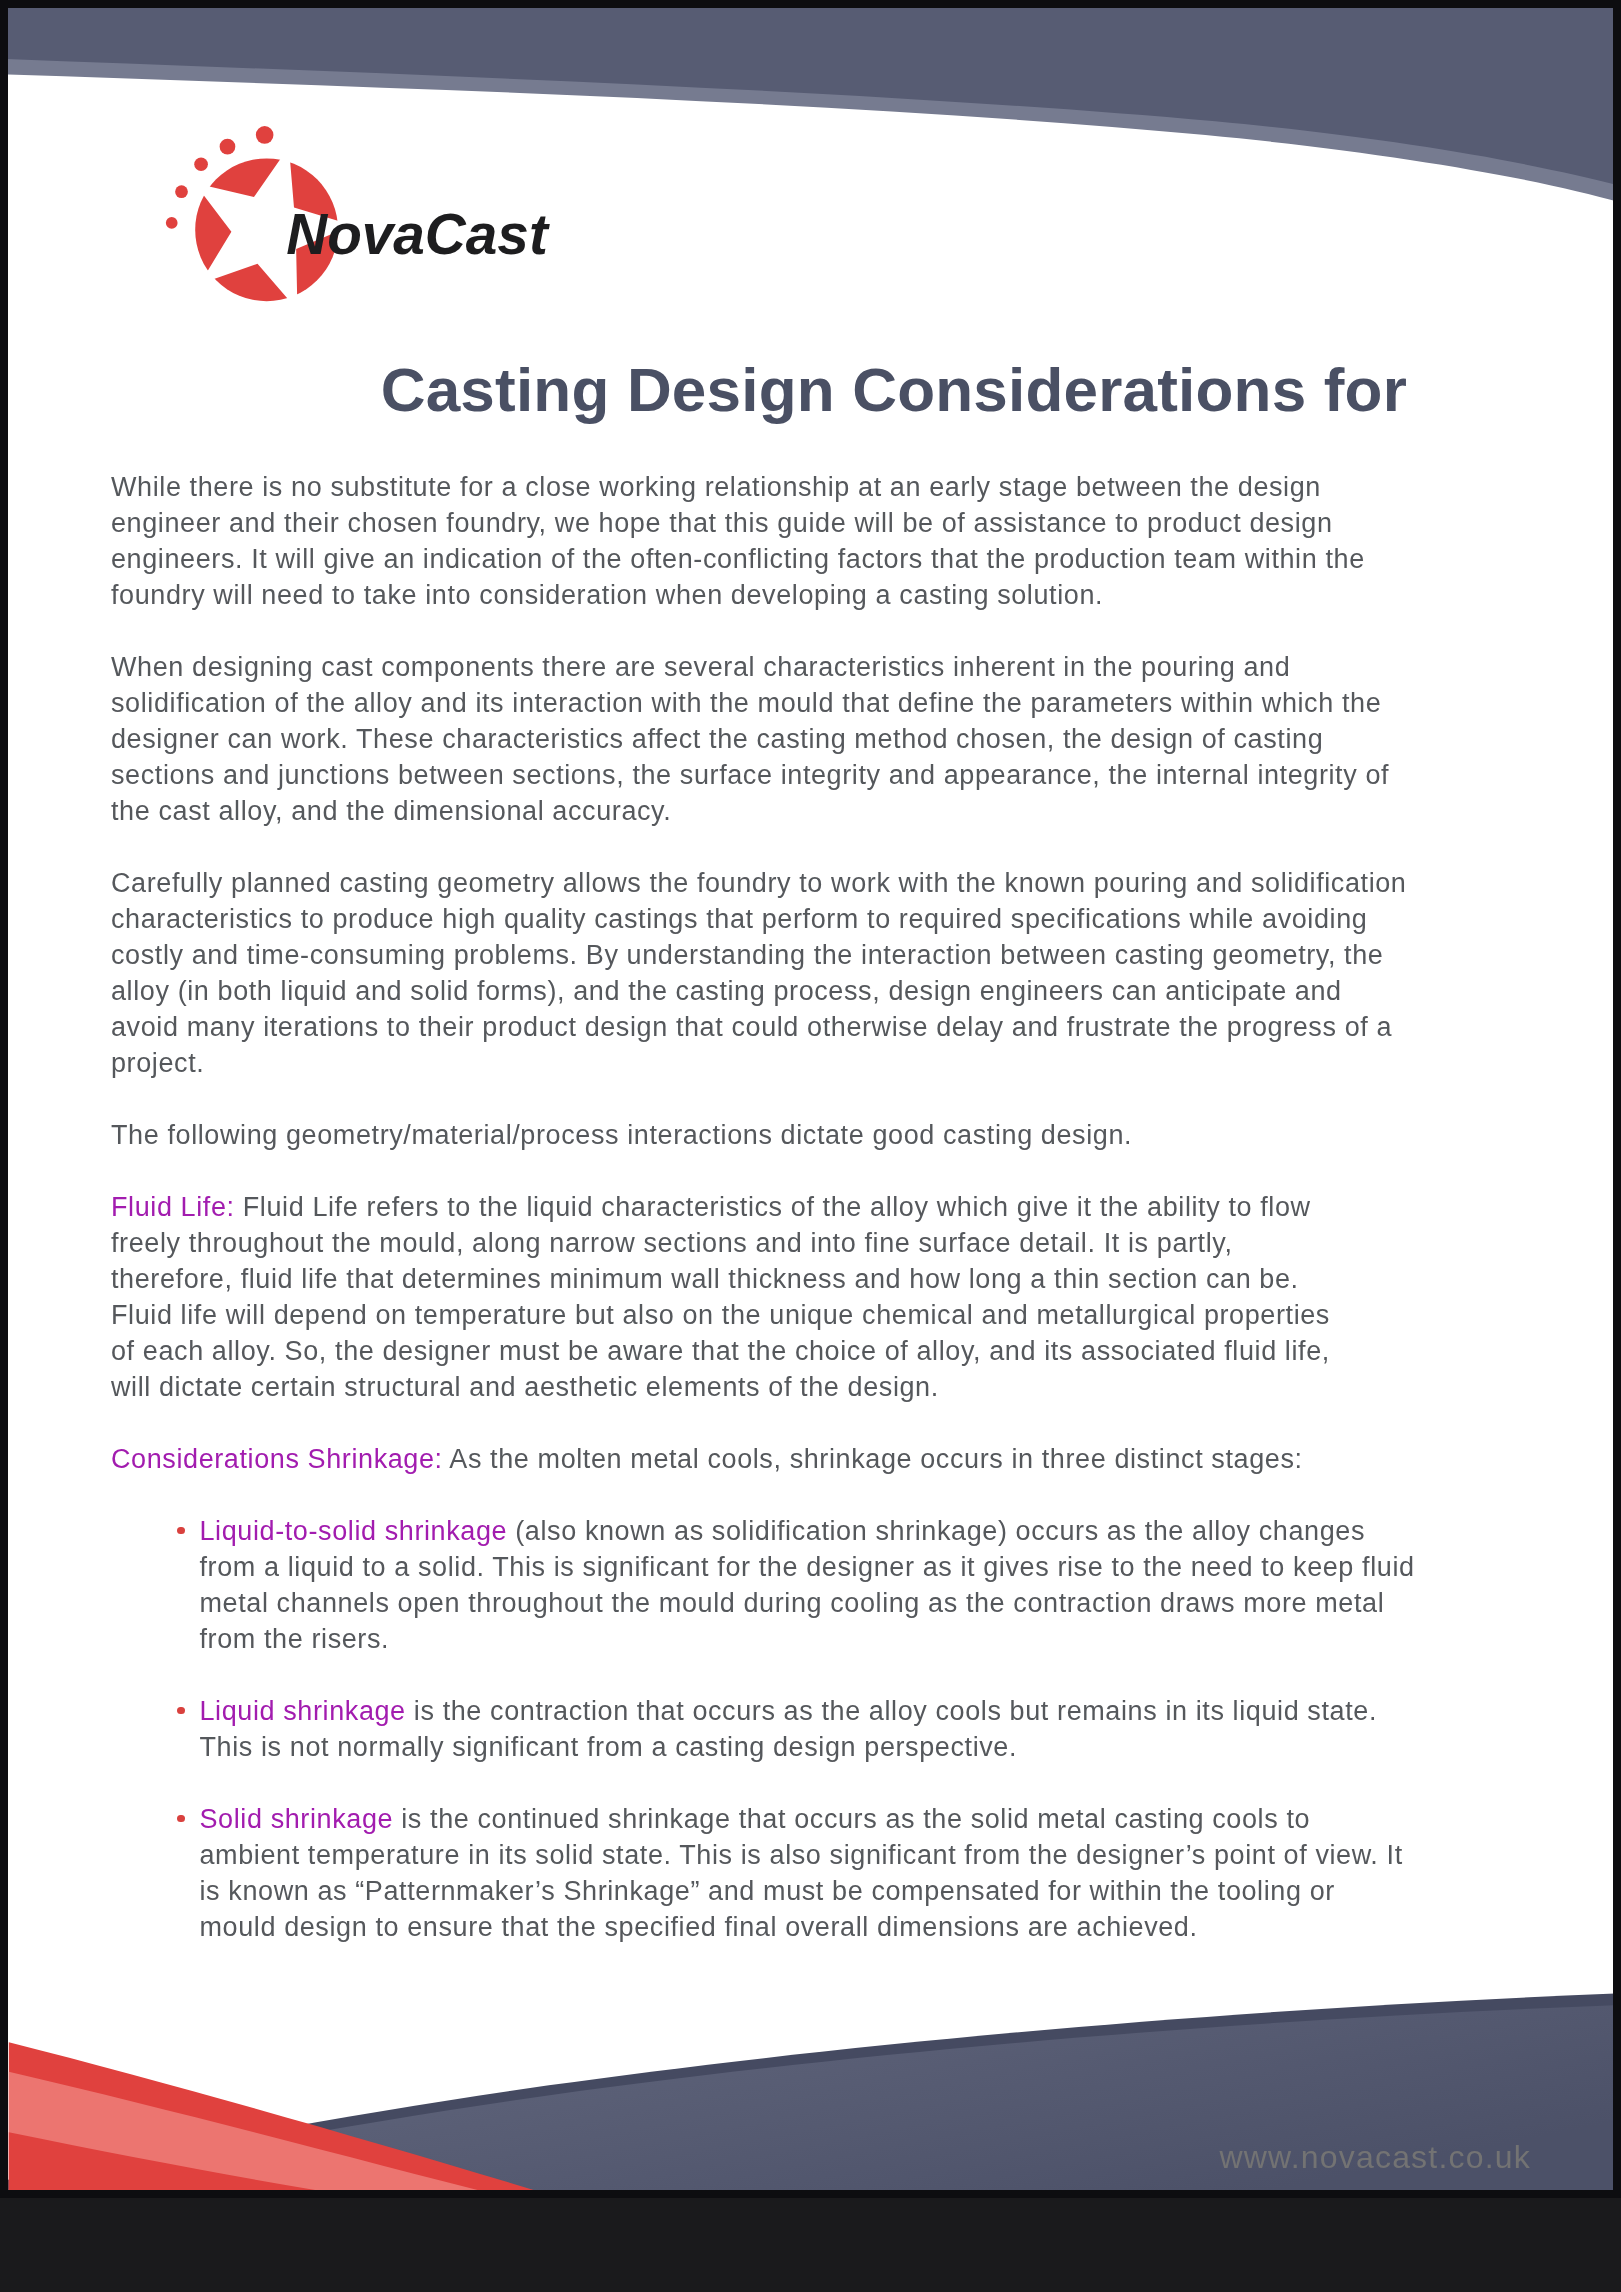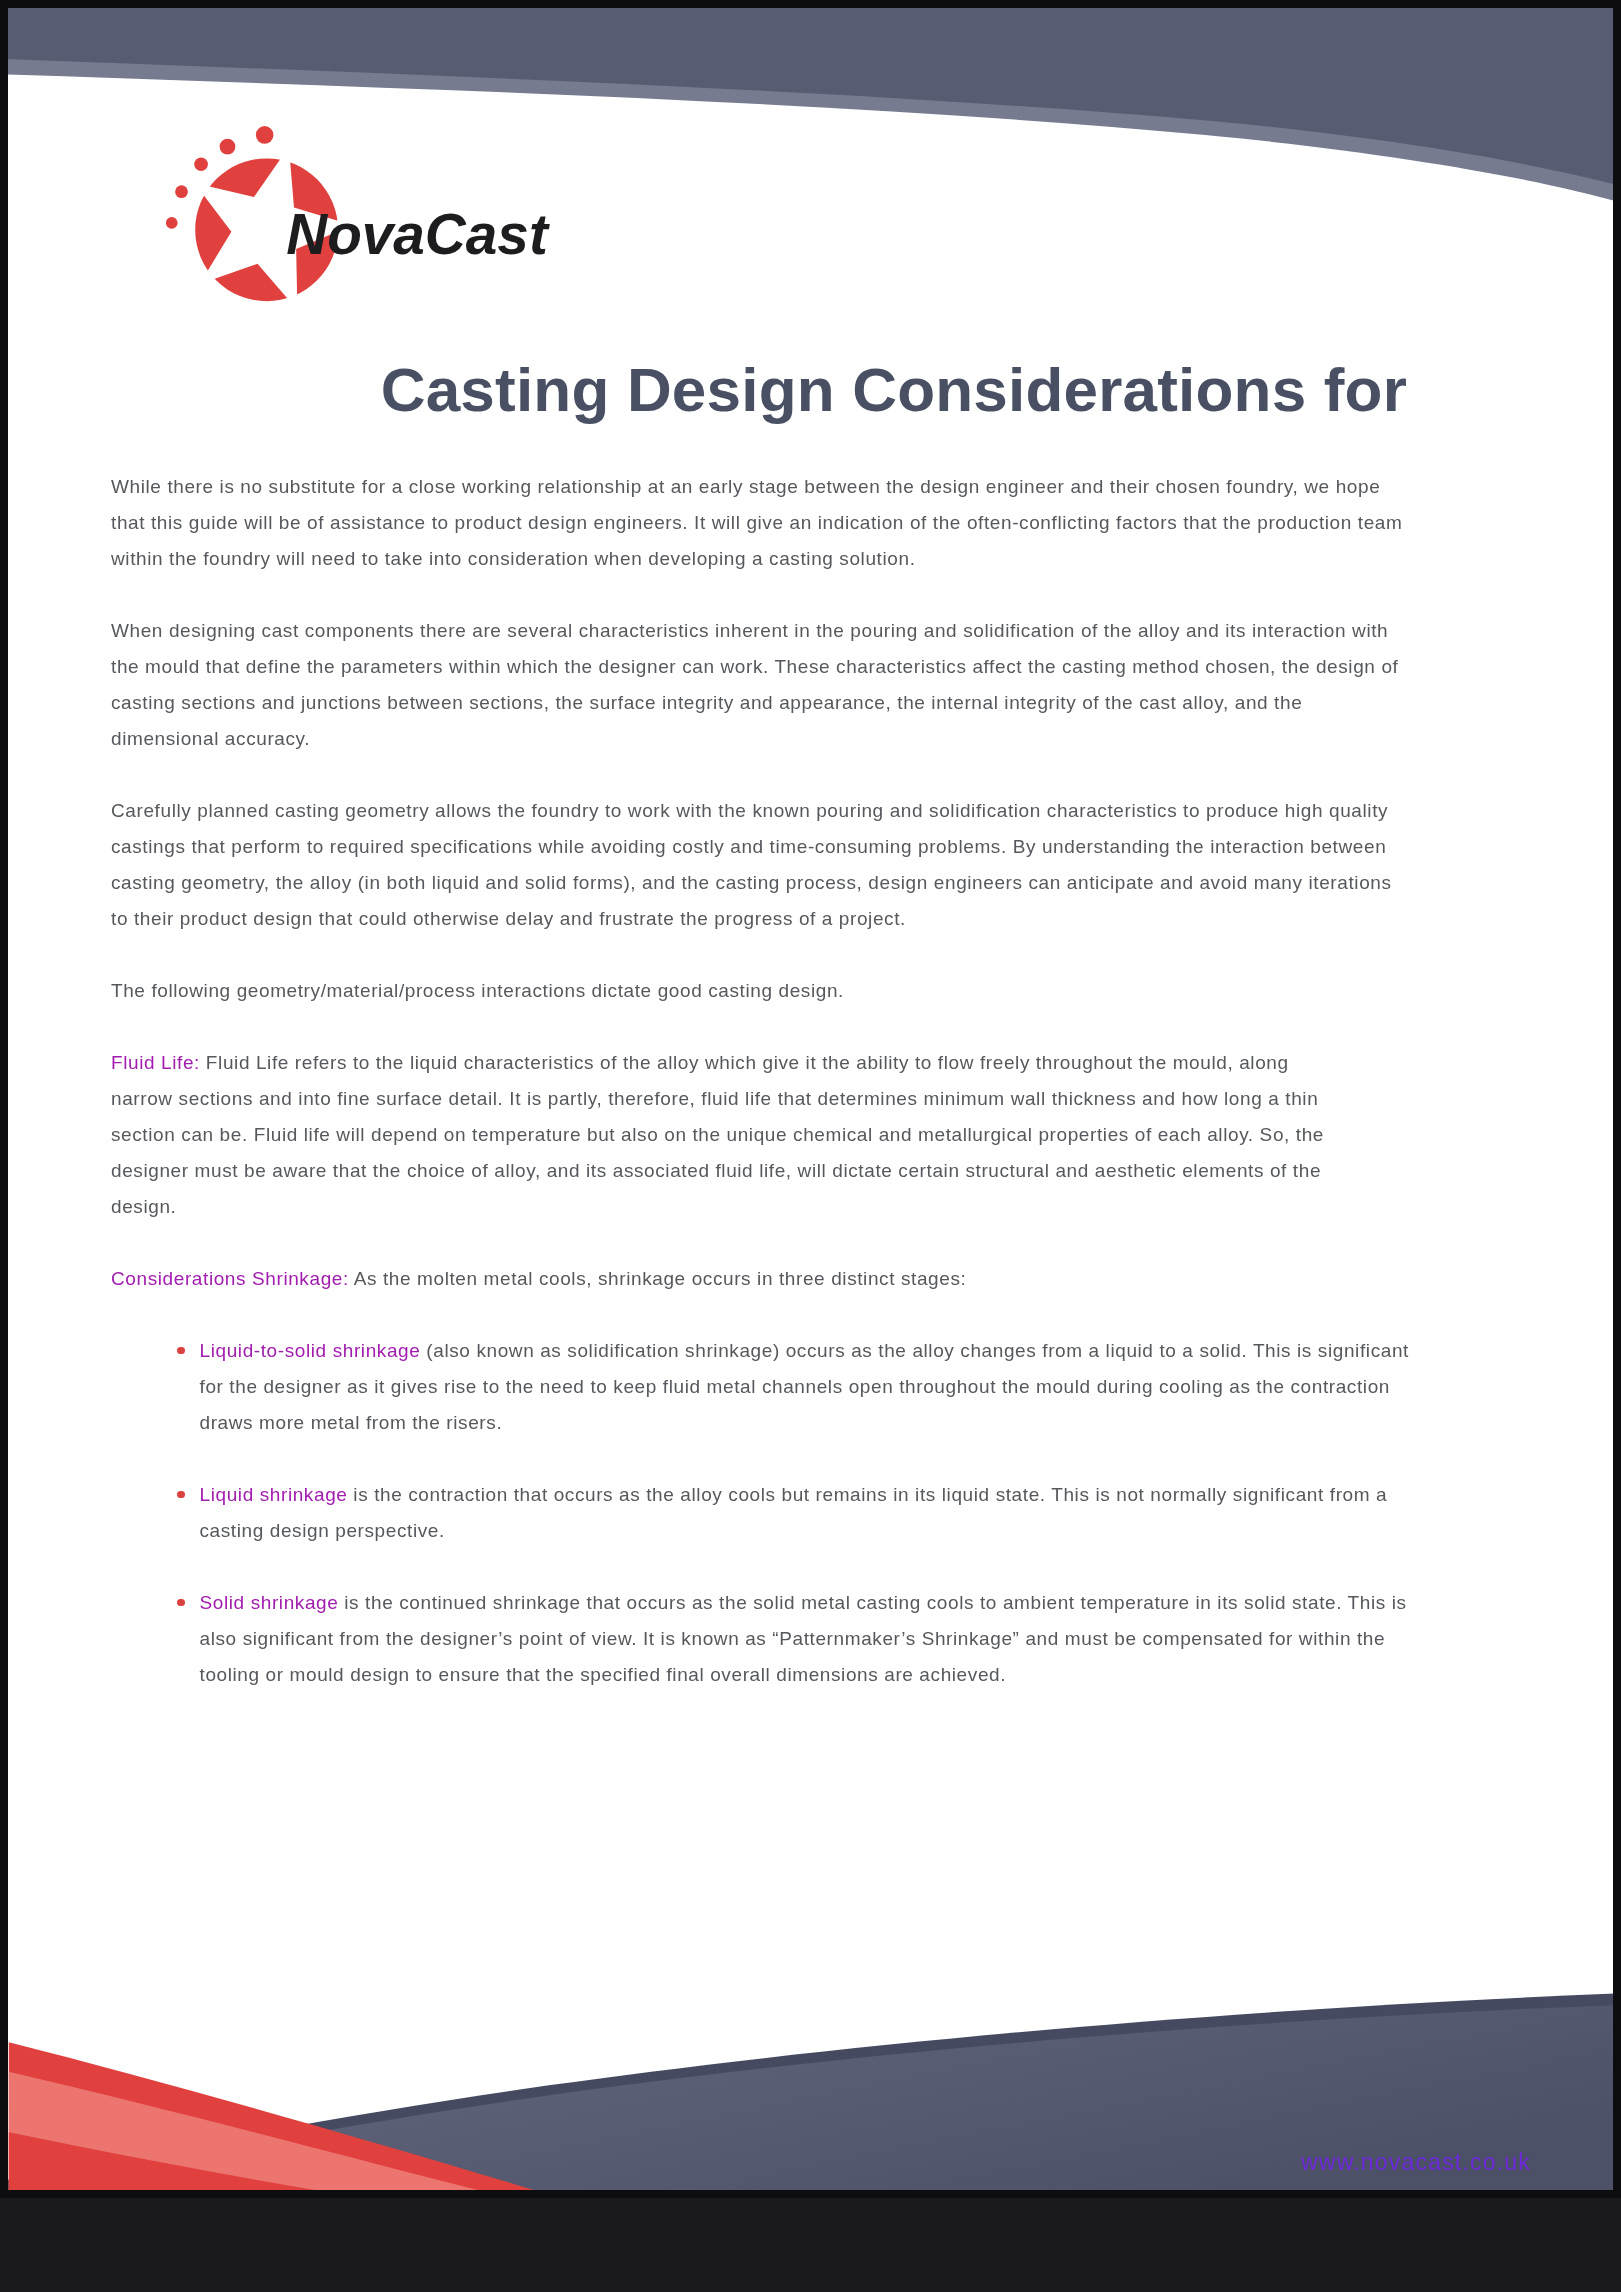--- a/index.html
+++ b/index.html
@@ -29,39 +29,39 @@
     width:1296px; z-index:4;
     color:#55585c;
   }
   .doc-title {
     margin:0 0 45px 0;
     font-size:62px; line-height:69px; font-weight:bold;
     color:#4a5064; letter-spacing:0.2px;text-align:right;
   }
   .doc-title span { display:block; }
   .body-text, .bullet-text {
-    font-size:19px; line-height:36px; letter-spacing:0.6px;
+    font-size:27px; line-height:36px; letter-spacing:0.6px;
   }
   p.body-text { margin:0 0 36px 0; }
   .indented { margin-left:66px; width:1230px; }
   .accent-label { color:#a21caf; font-weight:normal; }
   ul.shrinkage-list { list-style:none; margin:0; padding:0 0 0 66px; }
   ul.shrinkage-list li {
     position:relative; padding-left:22.5px;
     width:1217px; margin:0 0 36px 0;
   }
   .bullet-dot {
     position:absolute; left:0; top:13.7px;
     width:7.8px; height:7.8px; border-radius:50%;
     background:#d9413e;
   }
   .footer-url {
     position:absolute; right:90px; bottom:21.6px;
-    z-index:10; color:#6d28d9;
-    font-size:23px; letter-spacing:1.2px;
+    z-index:10; color:#737373;
+    font-size:32px; letter-spacing:1.2px;
   }
 </style>
 </head>
 <body>
 
 <div class="page">
 
   <svg class="header-art" viewBox="0 0 1654 232" preserveAspectRatio="none">
     <rect x="0" y="0" width="1654" height="232" fill="#575c73"></rect>
     <path d="M0,60 C 420,76 880,92 1240,124 C 1430,142 1560,166 1654,190 L1654,232 L0,232 Z" fill="#767b90"></path>

